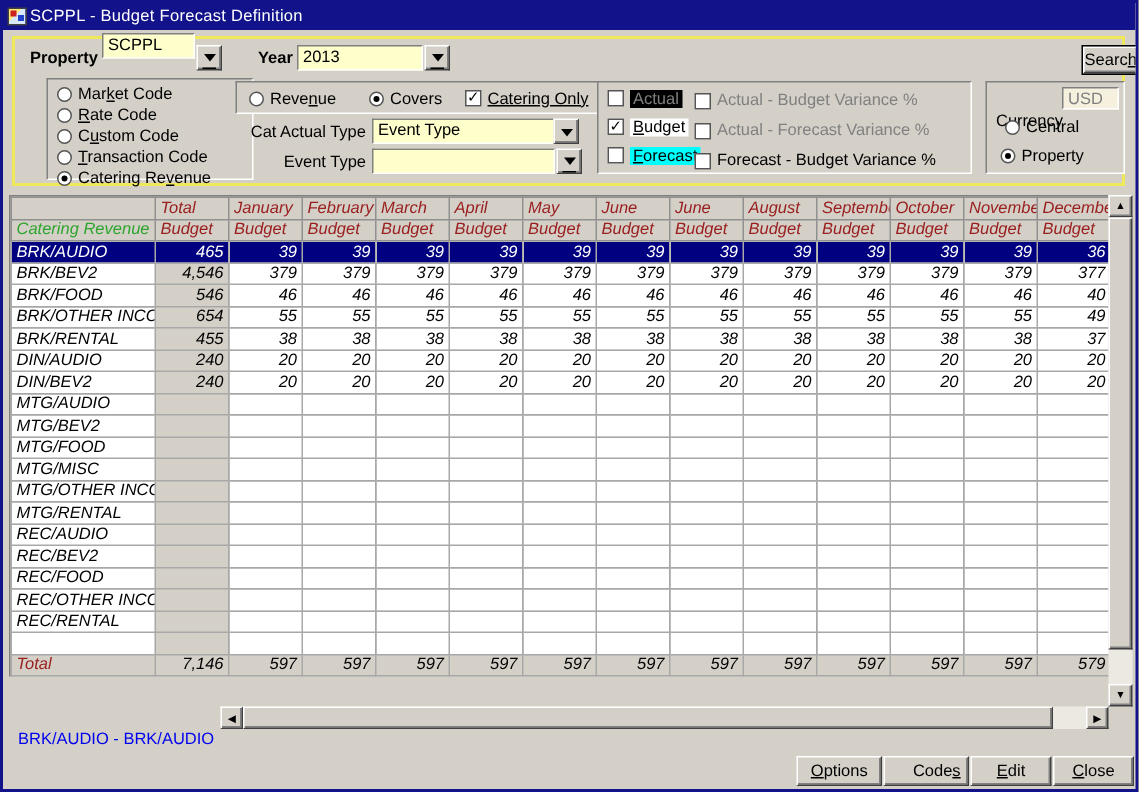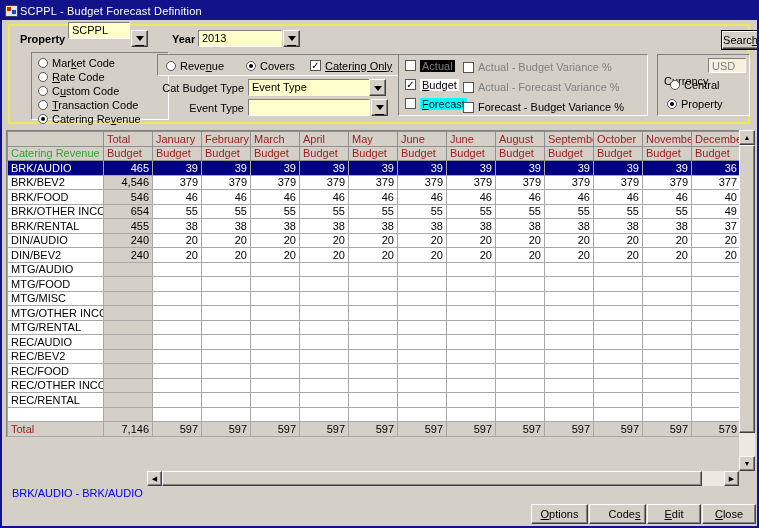--- a/index.html
+++ b/index.html
@@ -39,21 +39,21 @@
   .tag{padding:0 2px;}
   .tag-actual{background:#000000;color:#808080;}
   .tag-budget{background:#FFFFFF;}
   .tag-forecast{background:#00FFFF;}
   .vrow{position:relative;display:flex;align-items:flex-end;gap:4px;height:14px;margin-bottom:6px;}
   .legend{position:absolute;left:206px;top:0;display:flex;gap:1px;}
   .chip{width:12px;height:13px;font-size:9px;font-weight:bold;display:inline-flex;
     align-items:center;justify-content:center;border:1px solid #404040;}
   
   .grid{position:absolute;left:4px;top:128px;width:733px;border-top:1px solid #808080;border-left:1px solid #808080;}
-  table{border-collapse:collapse;table-layout:fixed;width:733px;}
+  table{border-collapse:collapse;table-layout:fixed;width:733px;font-style:italic;}
   td{border:1px solid #A8A8A8;height:14.5px;padding:0 3px;font-size:11px;overflow:hidden;
     white-space:nowrap;background:#fff;}
   tr.hdr td{background:#D4D0C8;color:#9A2020;text-align:left;border-color:#909090;}
   tr.hdr td.grp{color:#2EA52E;}
   td.num{text-align:right;}
   td.tcol{background:#D4D0C8;}
   tr.sel td{background:#000080 !important;color:#fff;}
   tr.total td{background:#D4D0C8;color:#000;}
   tr.total td.lab{color:#9A2020;}
   
@@ -129,21 +129,21 @@
     <div class="opt" style="position:absolute;left:88px;top:4px;">
       <span class="radio on"></span>
       <span class="lbl">Covers</span>
     </div>
     <div class="opt" style="position:absolute;left:152px;top:4px;">
       <span class="cb on"></span>
       <span class="lbl ul-all">Catering Only</span>
     </div>
   </div>
 
-  <span class="lbl" style="position:absolute;left:158px;top:80px;width:84px;text-align:right;">Cat Budget Type</span>
+  <span class="lbl" style="position:absolute;left:158px;top:80px;width:84px;text-align:right;">Cat Actual Type</span>
   <span class="field" style="position:absolute;left:246px;top:77px;width:122px;">Event Type</span>
   <span class="btn3d drop" style="position:absolute;left:367px;top:77px;">
       <span class="tri"></span>
     </span>
 
   <span class="lbl" style="position:absolute;left:158px;top:100px;width:84px;text-align:right;">Event Type</span>
   <span class="field" style="position:absolute;left:246px;top:97px;width:122px;"></span>
   <span class="btn3d pop" style="position:absolute;left:369px;top:97px;">
       <span class="tri"></span>
       <span class="bar"></span>
@@ -379,20 +379,36 @@
             <td class="num"></td>
             <td class="num"></td>
             <td class="num"></td>
             <td class="num"></td>
             <td class="num"></td>
             <td class="num"></td>
             <td class="num"></td>
             <td class="num"></td>
           </tr>
           <tr class="row">
+            <td class="lab">MTG/BEV2</td>
+            <td class="num tcol"></td>
+            <td class="num"></td>
+            <td class="num"></td>
+            <td class="num"></td>
+            <td class="num"></td>
+            <td class="num"></td>
+            <td class="num"></td>
+            <td class="num"></td>
+            <td class="num"></td>
+            <td class="num"></td>
+            <td class="num"></td>
+            <td class="num"></td>
+            <td class="num"></td>
+          </tr>
+          <tr class="row">
             <td class="lab">MTG/FOOD</td>
             <td class="num tcol"></td>
             <td class="num"></td>
             <td class="num"></td>
             <td class="num"></td>
             <td class="num"></td>
             <td class="num"></td>
             <td class="num"></td>
             <td class="num"></td>
             <td class="num"></td>

